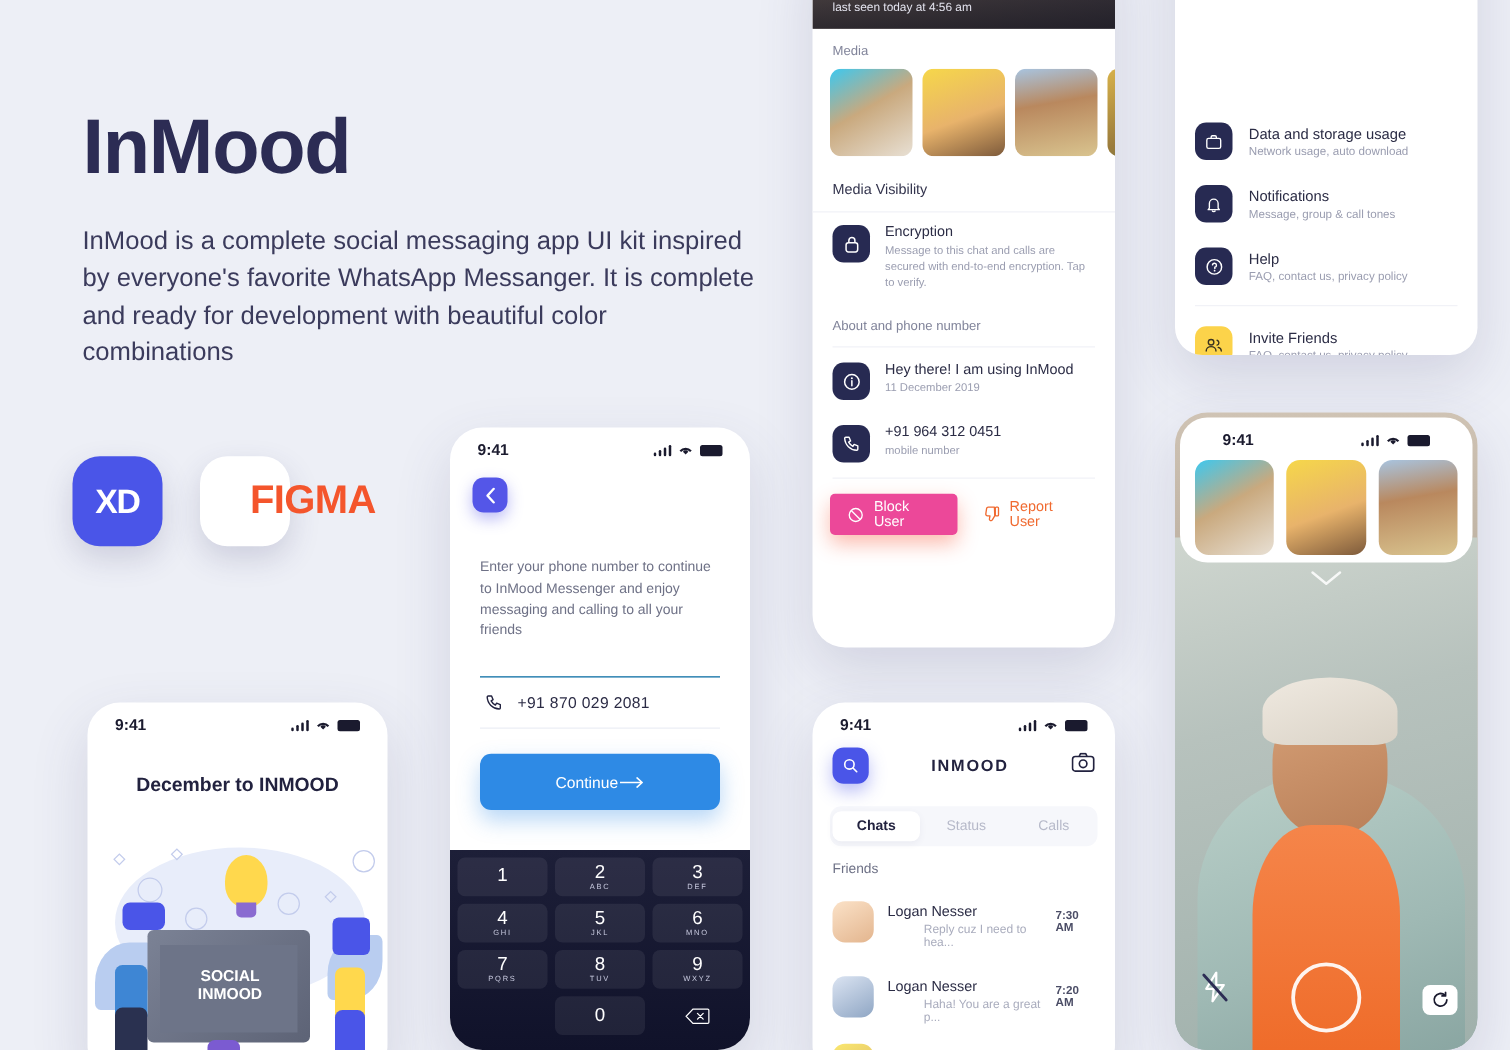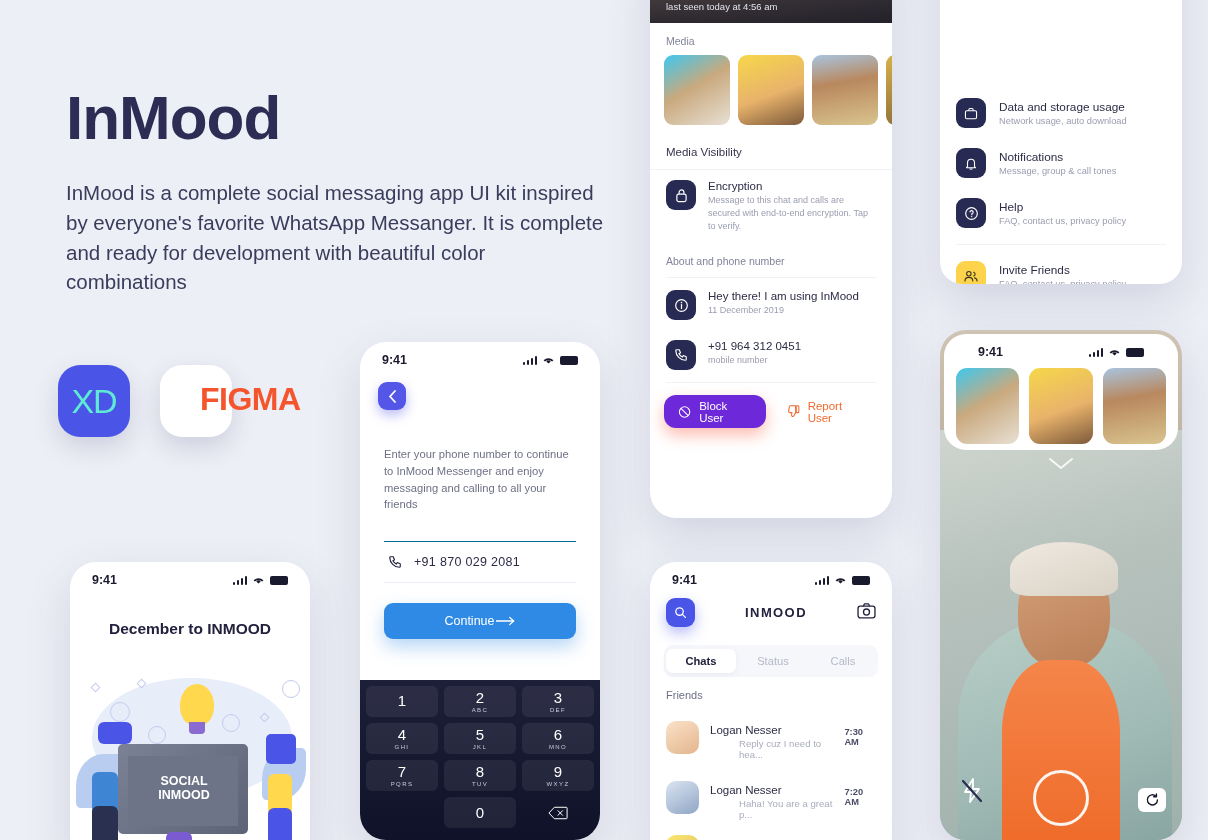--- a/index.html
+++ b/index.html
@@ -22,21 +22,21 @@
     color: #3b3b5c; font-weight: 400; max-width: 545px;
   }
 
   
   .badges { position: absolute; left: 58px; top: 365px; display: flex; align-items: center; }
   .badge {
     width: 72px; height: 72px; border-radius: 22px;
     display: flex; align-items: center; justify-content: center;
     box-shadow: 0 10px 24px rgba(60,60,110,.18);
   }
-  .badge-xd { background: #4a55e8; color: #5eead4; font-size: 34px; font-weight: 400; letter-spacing: -1px; }
+  .badge-xd { background: #4a55e8; color: #ffffff; font-size: 27px; font-weight: 700; letter-spacing: -1px; }
   .badge-figma-wrap { position: relative; margin-left: 30px; }
   .badge-figma { background: #ffffff; }
   .figma-text {
     position: absolute; left: 40px; top: 16px;
     font-size: 32px; font-weight: 700; color: #f4552c; letter-spacing: -0.5px;
     white-space: nowrap;
   }
 
   
   .phone {
@@ -86,21 +86,21 @@
   }
   .welcome-body { padding: 26px 24px 0 24px; }
   .welcome-h { font-size: 23px; font-weight: 700; color: #22223f; letter-spacing: -0.3px; }
   .welcome-p { margin-top: 10px; font-size: 11.2px; line-height: 1.5; color: #6e7186; }
   .phone-field {
     margin: 28px 24px 0 24px; border-top: 1px solid #0369a1; border-bottom: 1px solid #eceef5;
     padding: 13px 4px; display: flex; align-items: center; gap: 12px;
   }
   .phone-val { font-size: 12.5px; color: #2b2b45; letter-spacing: .3px; }
   .continue-btn {
-    margin: 20px 24px 0 24px; height: 36px; border-radius: 9px; background: #2e8ae5;
+    margin: 20px 24px 0 24px; height: 45px; border-radius: 9px; background: #2e8ae5;
     display: flex; align-items: center; justify-content: center; gap: 1px;
     color: #fff; font-size: 12.5px; box-shadow: 0 8px 18px rgba(46,138,229,.35);
   }
   .keypad { position: absolute; left:0; right:0; bottom: 0; height: 160px;
             background: linear-gradient(180deg,#1d1f38 0%, #10122a 100%); padding: 6px 6px 0 6px; }
   .kp-row { display: flex; gap: 6px; margin-bottom: 6px; }
   .key { flex: 1; height: 31px; border-radius: 6px; background: rgba(255,255,255,.07);
          display: flex; flex-direction: column; align-items: center; justify-content: center; }
   .key.ghost { background: transparent; }
   .key .num { font-size: 15px; color: #fff; line-height: 1; font-weight: 400; }
@@ -123,21 +123,21 @@
   .toggle { width: 26px; height: 11px; border-radius: 7px; background: #e9eaf1; position: relative; }
   .toggle .knob { position: absolute; left: 0; top: -2px; width: 15px; height: 15px; border-radius: 50%; background: #8b8d9e; }
   .icon-tile { width: 30px; height: 30px; border-radius: 9px; background: #272a52;
                display: flex; align-items: center; justify-content: center; flex: 0 0 auto; }
   .icon-tile.yellow { background: #fcd34a; }
   .info-row { display: flex; gap: 12px; padding: 10px 16px; align-items: flex-start; }
   .info-title { font-size: 11.5px; color: #2b2c45; font-weight: 400; }
   .info-sub { font-size: 9px; color: #9a9db0; line-height: 1.45; margin-top: 2px; }
   .divider-lite { height: 1px; background: #f1f2f7; margin: 2px 16px; }
   .action-row { display: flex; gap: 8px; padding: 10px 14px 14px 14px; align-items: center; }
-  .block-btn { background: #6d28d9; color: #fff; border-radius: 12px; height: 33px; padding: 0 14px;
+  .block-btn { background: #ec4899; color: #fff; border-radius: 4px; height: 33px; padding: 0 14px;
                display: flex; align-items: center; gap: 8px; font-size: 11.5px;
                box-shadow: 0 7px 16px rgba(245,64,26,.35); }
   .report-btn { color: #f06a30; display: flex; align-items: center; gap: 8px; font-size: 11.5px; padding: 0 12px; }
 
   
   #phone-settings { left: 940px; top: -92px; width: 242px; height: 376px; border-radius: 22px; }
   .set-item { display: flex; gap: 13px; padding: 10px 16px; align-items: center; }
   .set-title { font-size: 11.8px; color: #2b2c45; }
   .set-sub { font-size: 9.3px; color: #9a9db0; margin-top: 2px; }
 

